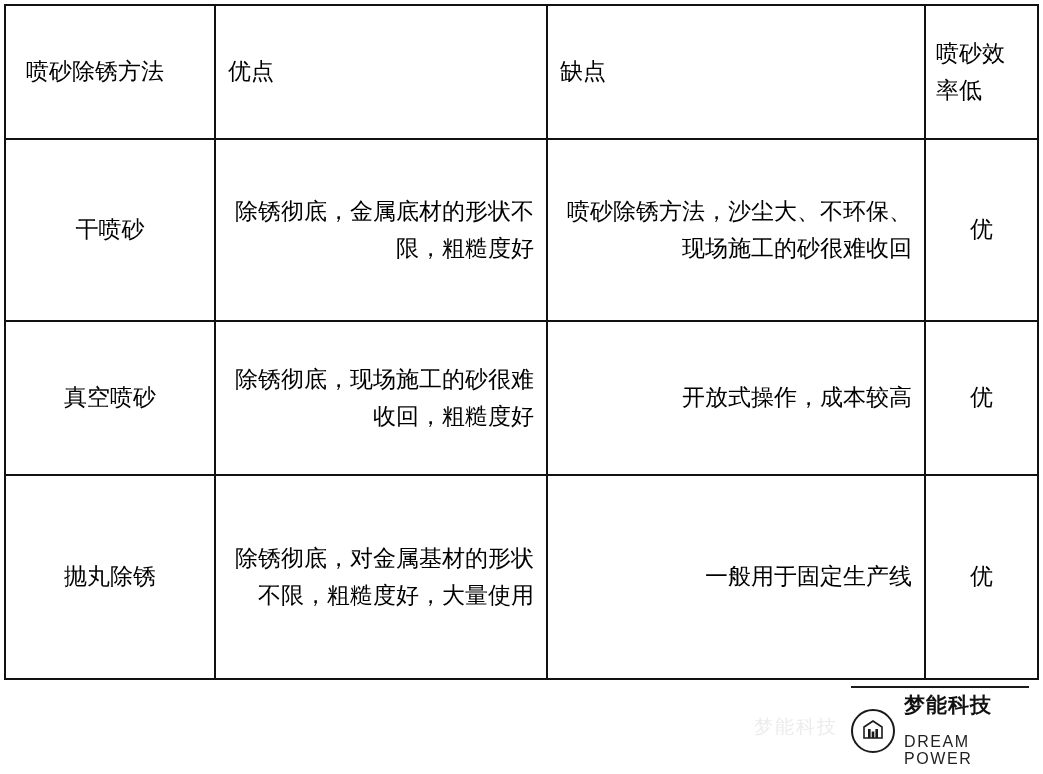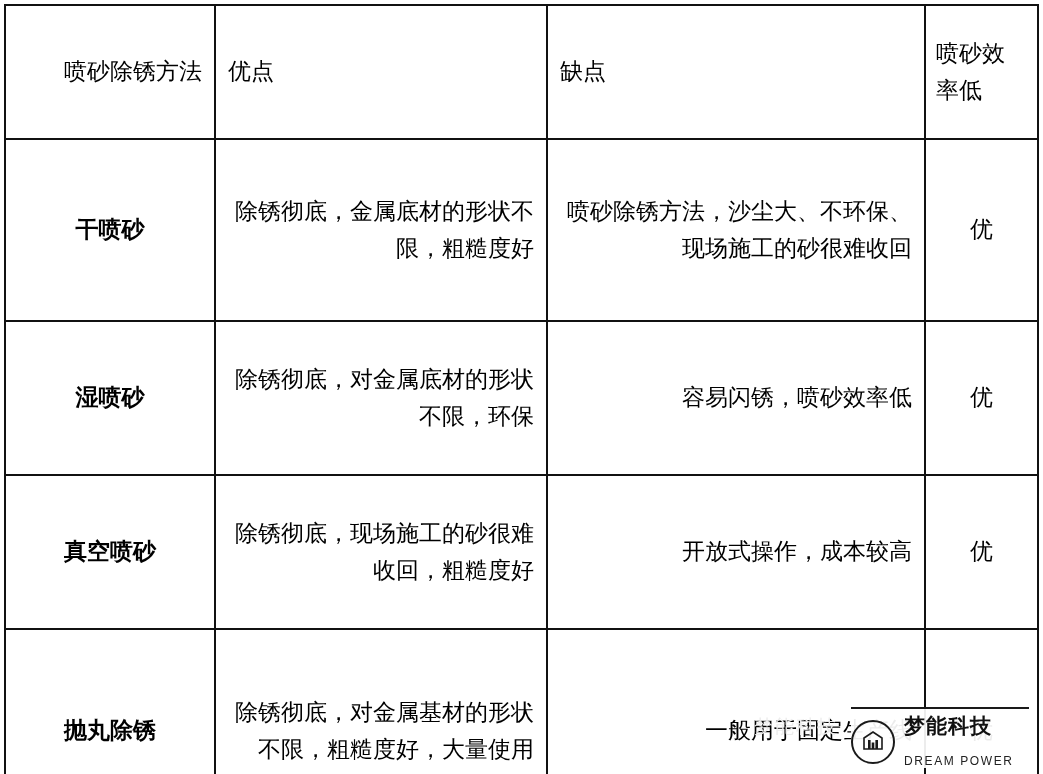--- a/index.html
+++ b/index.html
@@ -38,26 +38,25 @@
   }
   col.c0 { width: 210px; }
   col.c1 { width: 332px; }
   col.c2 { width: 378px; }
   col.c3 { width: 113px; }
 
   thead td {
     text-align: left;
     height: 112px;
   }
-  thead td.h0 { text-align: right; padding-left: 10px; border-radius: 26px; }
+  thead td.h0 { text-align: left; padding-left: 20px; border-radius: 26px; }
   thead td.h3 { text-align: left; padding-left: 10px; }
 
   tbody td.method {
     text-align: center;
-    font-weight: bold;
   }
   tbody td.pros, tbody td.cons {
     text-align: right;
   }
   tbody td.quality {
     text-align: center;
   }
   .row-dry td { height: 160px; }
   .row-wet td { height: 132px; }
   .row-vac td { height: 132px; }
@@ -91,21 +90,21 @@
     flex-direction: column;
     line-height: 1.05;
   }
   .watermark .logo-cn {
     font-size: 21px;
     font-weight: bold;
     letter-spacing: 1px;
     color: #111;
   }
   .watermark .logo-en {
-    font-size: 12px;
+    font-size: 16px;
     letter-spacing: 1.6px;
     color: #222;
     margin-top: 18px;
   }
   .ghost {
     position: absolute;
     right: 205px;
     bottom: 38px;
     font-size: 19px;
     color: #ececec;
@@ -133,26 +132,20 @@
         <td class="h3">喷砂效率低</td>
       </tr>
     </thead>
     <tbody>
       <tr class="row-dry">
         <td class="method">干喷砂</td>
         <td class="pros">除锈彻底，金属底材的形状不限，粗糙度好</td>
         <td class="cons">喷砂除锈方法，沙尘大、不环保、现场施工的砂很难收回</td>
         <td class="quality">优</td>
       </tr>
-      <tr class="row-wet">
-        <td class="method">湿喷砂</td>
-        <td class="pros">除锈彻底，对金属底材的形状不限，环保</td>
-        <td class="cons">容易闪锈，喷砂效率低</td>
-        <td class="quality">优</td>
-      </tr>
       <tr class="row-vac">
         <td class="method">真空喷砂</td>
         <td class="pros">除锈彻底，现场施工的砂很难收回，粗糙度好</td>
         <td class="cons">开放式操作，成本较高</td>
         <td class="quality">优</td>
       </tr>
       <tr class="row-shot">
         <td class="method">抛丸除锈</td>
         <td class="pros">除锈彻底，对金属基材的形状不限，粗糙度好，大量使用</td>
         <td class="cons">一般用于固定生产线</td>

